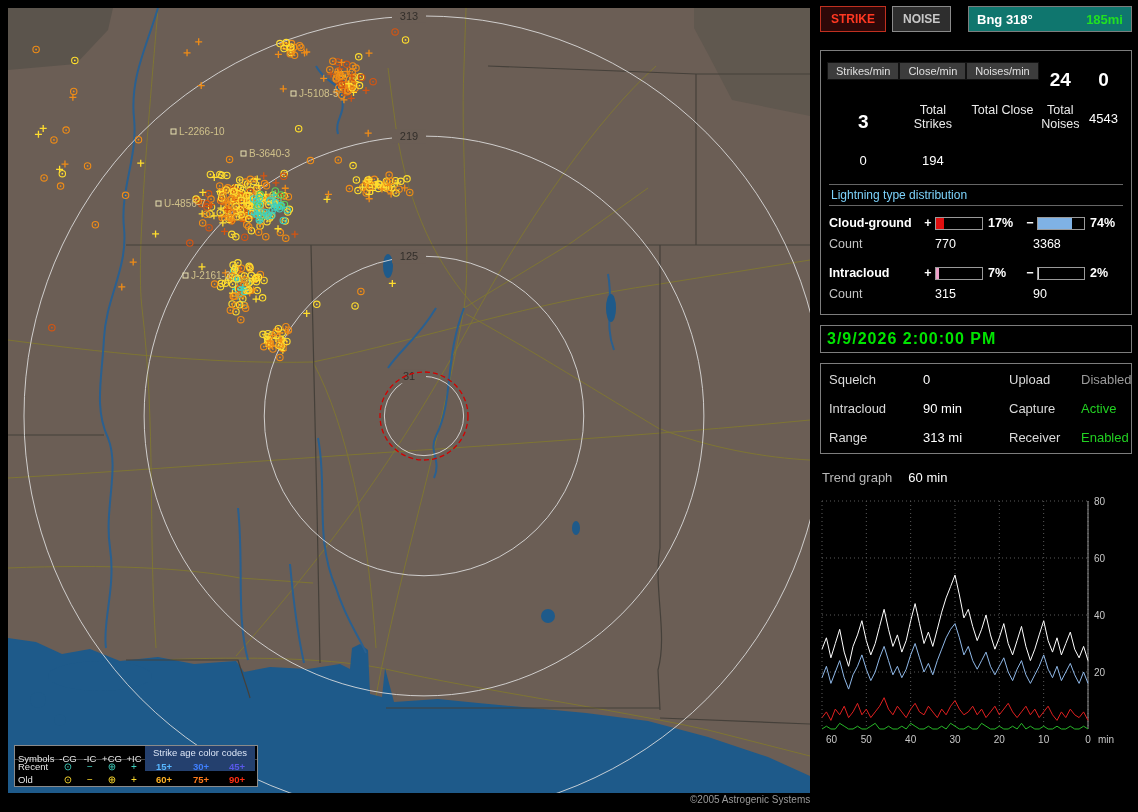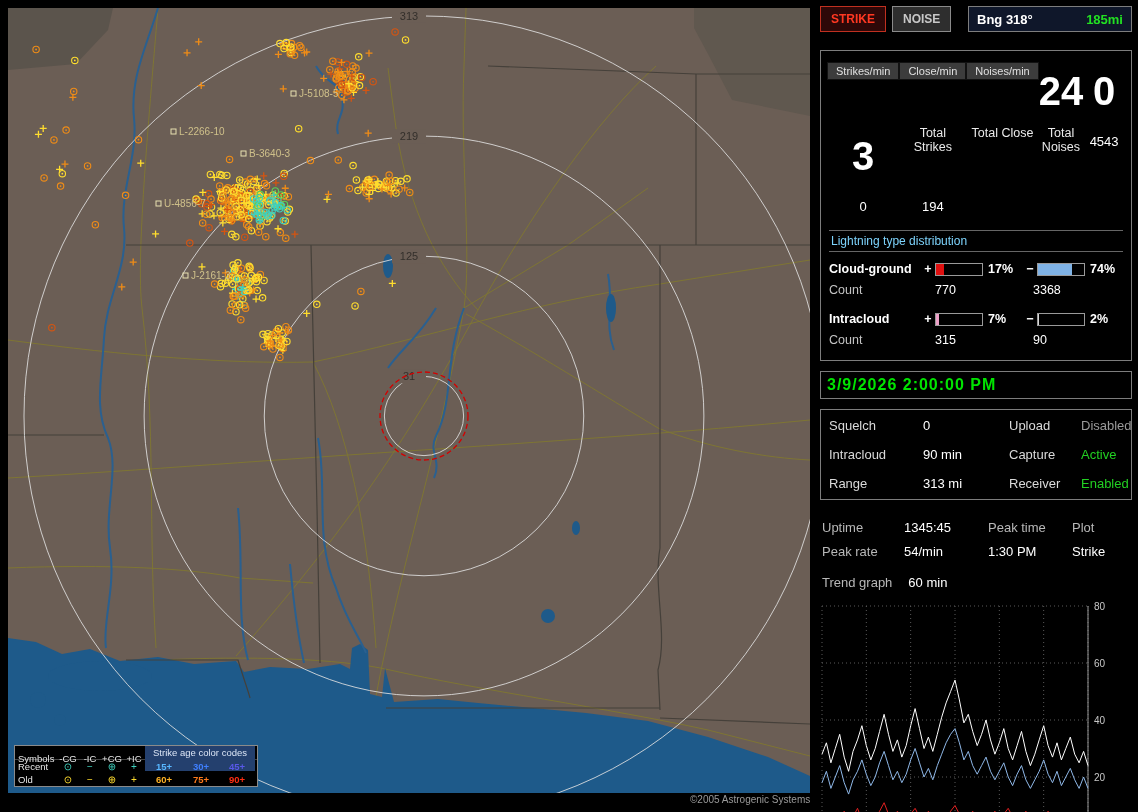--- a/index.html
+++ b/index.html
@@ -19,29 +19,29 @@
   .lg-c{text-align:center;}
   .sym{font-size:10px;line-height:11px;}
   .lg-age{text-align:center;font-weight:bold;}
 
   
   .side{position:absolute;left:820px;top:6px;width:312px;}
   .bar1{display:flex;align-items:stretch;height:26px;gap:6px;}
   .btn{font-family:"Liberation Sans",sans-serif;font-size:12px;font-weight:bold;padding:2px 10px;cursor:pointer;}
   .btn.strike{color:#ff3822;background:#2e0808;border:1px solid #c03020;}
   .btn.noise{color:#c8c8c8;background:#2e2e2e;border:1px solid #8a8a8a;}
-  .bng{margin-left:auto;width:146px;border:1px solid #7d7d7d;background:#0f172a;display:flex;justify-content:space-between;align-items:center;padding:0 8px;font-weight:bold;font-size:13px;gap:16px;}
+  .bng{margin-left:auto;width:146px;border:1px solid #7d7d7d;background:#0f766e;display:flex;justify-content:space-between;align-items:center;padding:0 8px;font-weight:bold;font-size:13px;gap:16px;}
   .bng-label{color:#fff;}
   .bng-dist{color:#22e022;}
 
   .box{border:1px solid #7d7d7d;background:#000;}
   .stats{margin-top:18px;padding:10px 6px 10px;}
   .rate-grid{display:grid;grid-template-columns:1fr 1fr 1fr 1fr 1fr;text-align:center;}
   .chip{display:inline-block;background:#3c3c3c;border:1px solid #121212;color:#e0e0e0;font-size:11px;padding:2px 8px;}
-  .bignum{font-size:40px;font-weight:bold;color:#fff;margin:8px 0 12px;}
+  .bignum{font-size:19px;font-weight:bold;color:#fff;margin:8px 0 12px;}
   .tlabel{font-size:12.5px;color:#eaeaea;}
   .tval{font-size:13px;color:#fff;margin-top:8px;}
 
   .dist-title{margin:16px 2px 6px;color:#7dd3fc;font-size:12px;border-top:1px solid #666;border-bottom:1px solid #666;padding:3px 2px;}
   .dist-row{display:grid;grid-template-columns:92px 14px 48px 40px 14px 48px 32px;align-items:center;font-size:12.5px;height:22px;padding:0 2px;}
   .dlabel{font-weight:bold;color:#fff;}
   .sign{color:#fff;text-align:center;font-weight:bold;}
   .bar{height:11px;border:1px solid #9a9a9a;background:#000;}
   .fill{display:block;height:100%;}
   .pct{font-weight:bold;color:#fff;padding-left:5px;}
@@ -1194,33 +1194,20 @@
       <span class="slabel">Capture</span>
       <span class="sval" style="color: rgb(34, 208, 34);">Active</span>
 
       <span class="slabel">Range</span>
       <span class="sval">313 mi</span>
       <span class="slabel">Receiver</span>
       <span class="sval" style="color: rgb(34, 208, 34);">Enabled</span>
     </div>
   </div>
 
-  <div class="perf">
-    <div class="perf-grid">
-      <span class="plabel">Uptime</span>
-      <span class="pval">1345:45</span>
-      <span class="plabel">Peak time</span>
-      <span class="plabel">Plot</span>
-
-      <span class="plabel">Peak rate</span>
-      <span class="pval">54/min</span>
-      <span class="pval">1:30 PM</span>
-      <span class="pval">Strike</span>
-    </div>
-  </div>
 
   <div class="trend-row">
     <span class="plabel">Trend graph</span>
     <span class="pval">60 min</span>
   </div>
 
   <div class="chart-wrap">
     <svg id="trend-svg" width="306" height="258" viewBox="0 0 306 258">
         <line x1="2" x2="268" y1="179" y2="179" stroke="#5a5a5a" stroke-width="1" stroke-dasharray="1 3"></line>
         <text x="274" y="183" fill="#c8c8c8" font-size="10" font-family="Liberation Sans,sans-serif">20</text>

